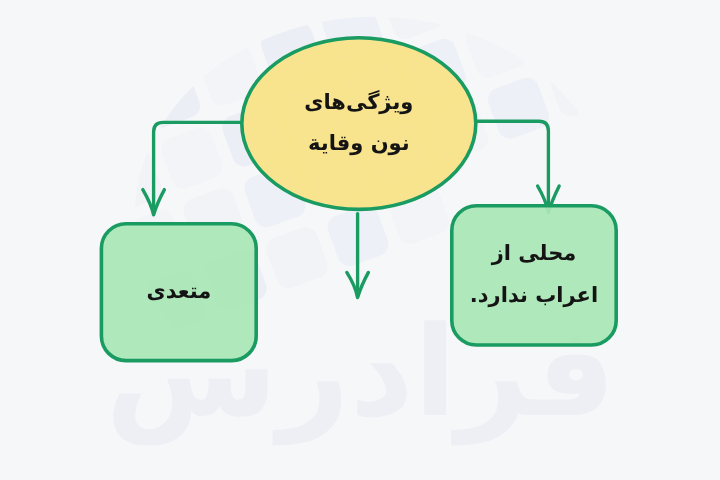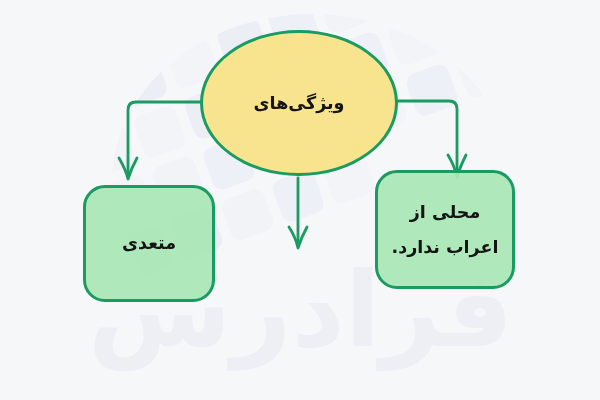--- a/index.html
+++ b/index.html
@@ -124,20 +124,21 @@
 
     <path d="M298,178 L298,246"></path>
     <path d="M289,227 Q296,238 298,248 Q301,238 307,227"></path>
 
     <path d="M398,101 L449,101 Q457,101 457,109 L457,174"></path>
     <path d="M448,155 Q455,167 457,177 Q460,167 466,155"></path>
   </svg>
 
   <div class="node ellipse">
     <span class="line">ویژگی‌های</span>
+    <span class="line">نون وقایة</span>
   </div>
 
   <div class="node box box-left">
     <span class="line">متعدی</span>
   </div>
 
 
   <div class="node box box-right">
     <span class="line">محلی از</span>
     <span class="line">اعراب ندارد.</span>

